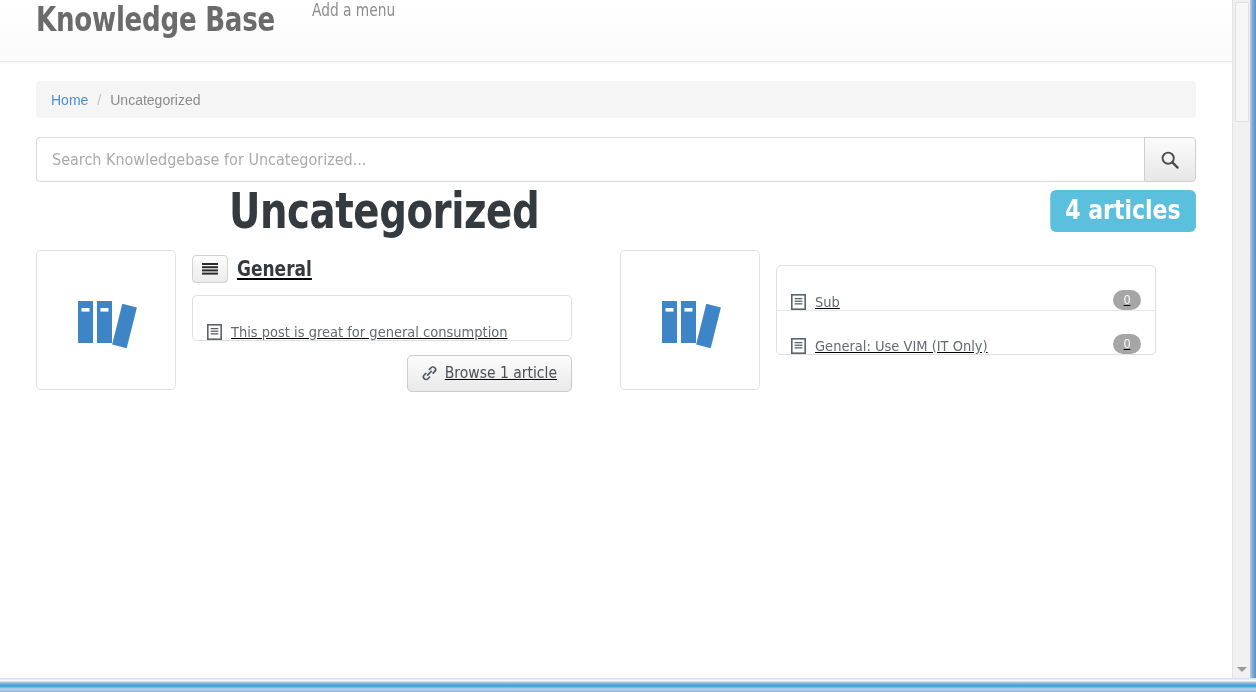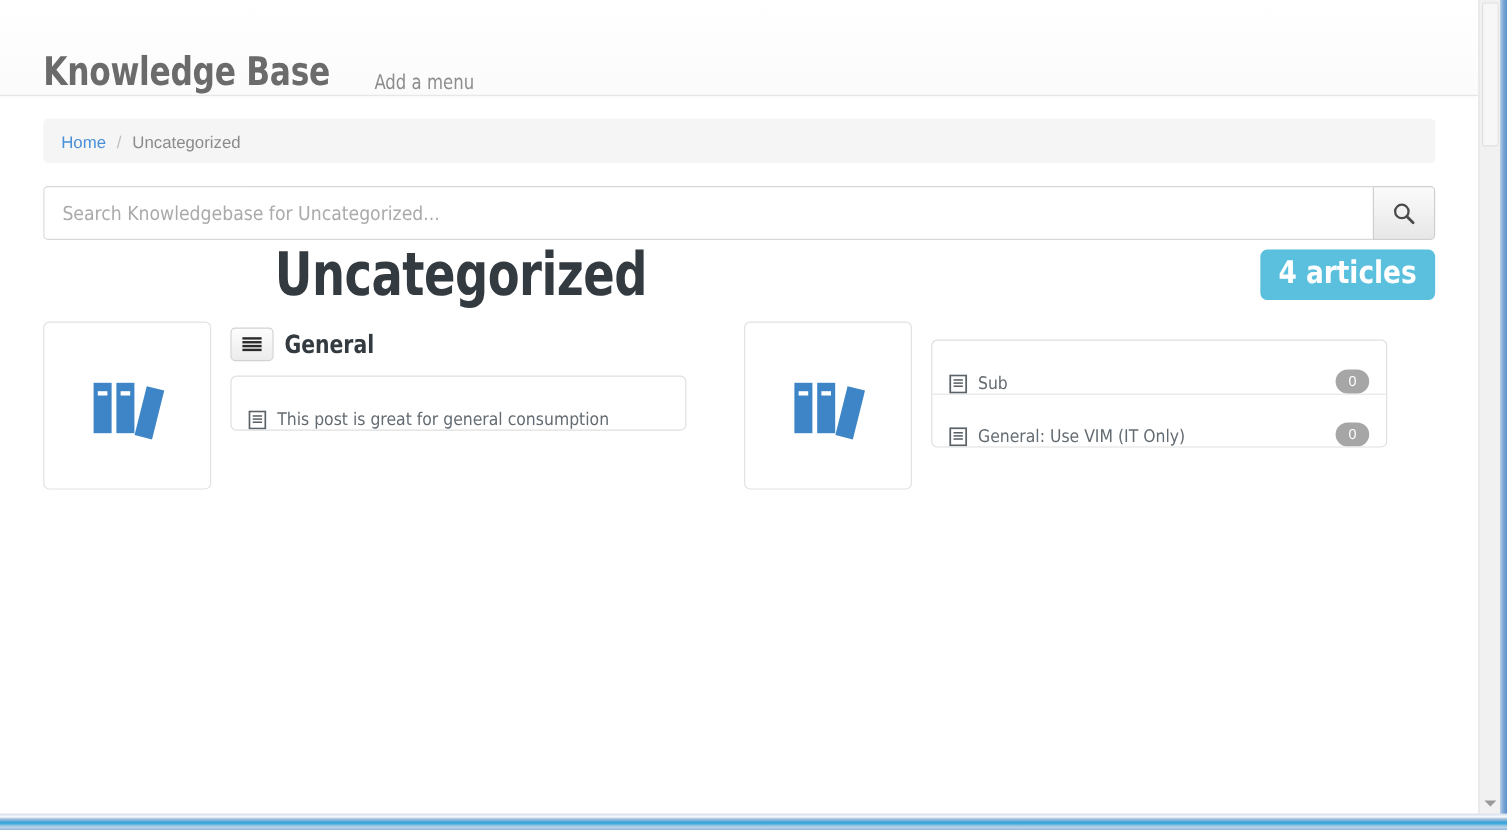--- a/index.html
+++ b/index.html
@@ -74,26 +74,26 @@
   .arrow-down {
     width: 0; height: 0;
     border-left: 5px solid transparent;
     border-right: 5px solid transparent;
     border-top: 5px solid #9a9a9a;
   }
 
   
   #site-header {
     position: relative;
-    height: 80px;
+    height: 62px;
     background: linear-gradient(to bottom, #ffffff, #fbfbfb);
     border-bottom: 1px solid #e7e7e7;
     box-shadow: 0 1px 3px rgba(0,0,0,.045);
     display: flex;
-    align-items: flex-end;
+    align-items: flex-start;
     padding-left: 36px;
   }
   #site-title {
     font-family: "Liberation Sans Narrow", "DejaVu Sans Condensed", "Liberation Sans", sans-serif;
     font-size: 33px;
     font-weight: bold;
     color: #6b6b6b;
     letter-spacing: -0.3px;
     transform: scaleX(0.88);
     transform-origin: left center;
@@ -216,20 +216,21 @@
     border: 1px solid #e2e2e2;
     border-radius: 5px;
     background: #ffffff;
     display: flex;
     align-items: center;
     justify-content: center;
   }
   .category-body {
     flex: 1;
     padding-top: 4px;
+    text-decoration: underline;
   }
   .category-head {
     display: flex;
     align-items: center;
     gap: 9px;
     height: 30px;
   }
   .category-icon-box {
     width: 36px;
     height: 28px;
@@ -378,20 +379,34 @@
                     <rect x="0.8" y="0.8" width="13.4" height="14.4" fill="#ffffff" stroke="#5c6368" stroke-width="1.6"></rect>
                     <rect x="3.6" y="4" width="7.8" height="1.3" fill="#5c6368"></rect>
                     <rect x="3.6" y="6.6" width="7.8" height="1.3" fill="#5c6368"></rect>
                     <rect x="3.6" y="9.2" width="7.8" height="1.3" fill="#5c6368"></rect>
                   </svg>
                 </span>
                 <span class="article-label">This post is great for general consumption</span>
               </div>
             </div>
 
+            <div class="browse-row">
+              <button class="browse-button">
+                <span>
+                  <svg width="17" height="15" viewBox="0 0 17 15">
+                    <g fill="none" stroke="#4a5057" stroke-width="1.6" stroke-linecap="round">
+                      <path d="M6.6 9.1 L10.4 5.3"></path>
+                      <path d="M8.4 3.4 L10.1 1.7 a2.6 2.6 0 0 1 3.7 3.7 L12.1 7.1"></path>
+                      <path d="M8.6 11.0 L6.9 12.7 a2.6 2.6 0 0 1 -3.7 -3.7 L4.9 7.3"></path>
+                    </g>
+                  </svg>
+                </span>
+                <span>Browse 1 article</span>
+              </button>
+            </div>
           </div>
         </div>
 
         <div class="category-column">
           <div class="category-thumb">
             <span>
               <svg width="72" height="62" viewBox="0 0 72 62">
                 <rect x="8" y="12" width="15" height="42" fill="#3d85c6"></rect>
                 <rect x="11.5" y="19" width="8" height="3.6" fill="#ffffff"></rect>
                 <rect x="27" y="12" width="15" height="42" fill="#3d85c6"></rect>

